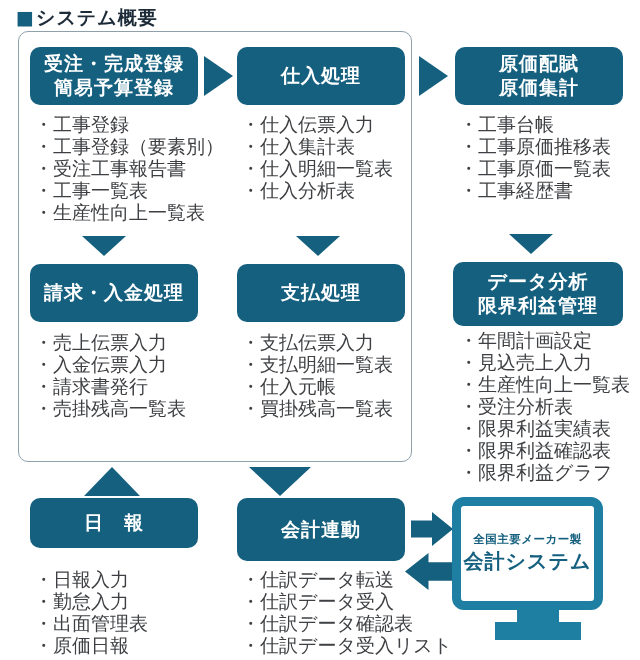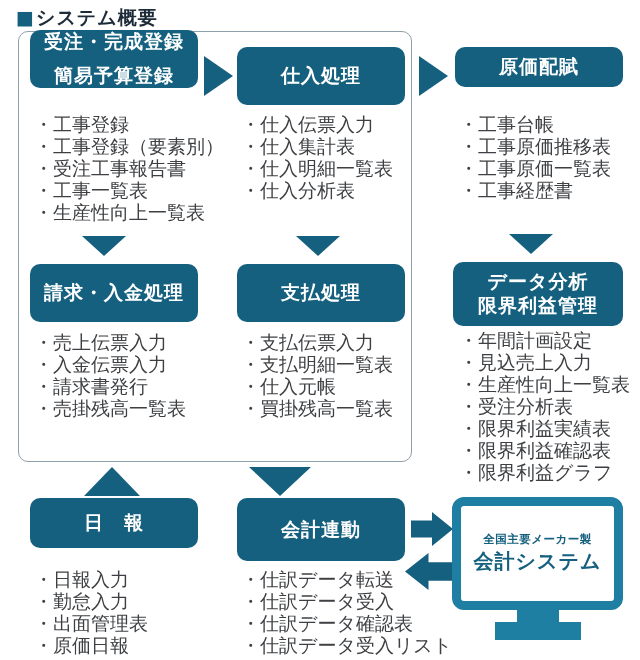--- a/index.html
+++ b/index.html
@@ -14,23 +14,23 @@
   .page-title .marker{color:#15607f;margin-right:1px;}
   .outer-frame{
     position:absolute;left:18px;top:31px;width:392px;height:429px;
     border:1.5px solid #8fa0ab;border-radius:10px;background:transparent;
   }
   .box{
     position:absolute;background:#15607f;border-radius:10px;color:#ffffff;
     font-weight:bold;font-size:19px;line-height:1.25;display:flex;flex-direction:column;
     align-items:center;justify-content:center;text-align:center;letter-spacing:1px;
   }
-  .b1{left:30px;top:30px;width:168px;height:58px;justify-content:space-between;}
+  .b1{left:30px;top:47px;width:168px;height:58px;}
   .b2{left:237px;top:47px;width:168px;height:58px;}
-  .b3{left:455px;top:47px;width:168px;height:40px;}
+  .b3{left:455px;top:47px;width:168px;height:58px;}
   .b4{left:30px;top:264px;width:168px;height:58px;}
   .b5{left:237px;top:264px;width:168px;height:58px;text-align:center;}
   .b6{left:453px;top:262px;width:170px;height:64px;}
   .b7{left:30px;top:498px;width:168px;height:50px;}
   .b8{left:237px;top:498px;width:168px;height:63px;}
   .list{
     position:absolute;list-style:none;margin:0;padding:0;
     font-size:19px;line-height:22px;color:#3d3f42;white-space:nowrap;
   }
   .l1{left:34px;top:113px;}
@@ -52,21 +52,21 @@
   .tri-down-big{border-left:31px solid transparent;border-right:31px solid transparent;border-top:29px solid #15607f;}
   .a7{left:249px;top:467px;}
   .tri-up{border-left:28px solid transparent;border-right:28px solid transparent;border-bottom:29px solid #15607f;}
   .a6{left:84px;top:467px;}
   .block-arrow{position:absolute;background:#15607f;}
   .a8{left:411px;top:512px;width:42px;height:34px;
       clip-path:polygon(0% 25%,50% 25%,50% 0%,100% 50%,50% 100%,50% 75%,0% 75%);}
   .a9{left:405px;top:553px;width:47px;height:37px;
       clip-path:polygon(100% 25%,50% 25%,50% 0%,0% 50%,50% 100%,50% 75%,100% 75%);}
   .monitor-screen{
-    position:absolute;left:452px;top:497px;width:171px;height:113px;box-sizing:border-box;
+    position:absolute;left:452px;top:497px;width:151px;height:113px;box-sizing:border-box;
     border:9px solid #1f7fa2;border-radius:12px;background:#ffffff;
     display:flex;flex-direction:column;align-items:center;justify-content:center;
   }
   .monitor-neck{position:absolute;left:517px;top:609px;width:42px;height:14px;background:#1f7fa2;}
   .monitor-base{position:absolute;left:495px;top:622px;width:86px;height:18px;background:#1f7fa2;}
   .maker-label{font-size:11.5px;font-weight:bold;color:#15607f;letter-spacing:0.5px;white-space:nowrap;}
   .system-label{font-size:20px;font-weight:bold;color:#15607f;letter-spacing:1px;white-space:nowrap;margin-top:1px;}
 </style>
 </head>
 <body>
@@ -81,20 +81,21 @@
 
   <div class="box b1">
     <span>受注・完成登録</span>
     <span>簡易予算登録</span>
   </div>
   <div class="box b2">
     <span>仕入処理</span>
   </div>
   <div class="box b3">
     <span>原価配賦</span>
+    <span>原価集計</span>
   </div>
 
   <div class="tri tri-right a1"></div>
   <div class="tri tri-right a2"></div>
 
   <ul class="list l1">
     <li>・工事登録</li>
     <li>・工事登録（要素別）</li>
     <li>・受注工事報告書</li>
     <li>・工事一覧表</li>

